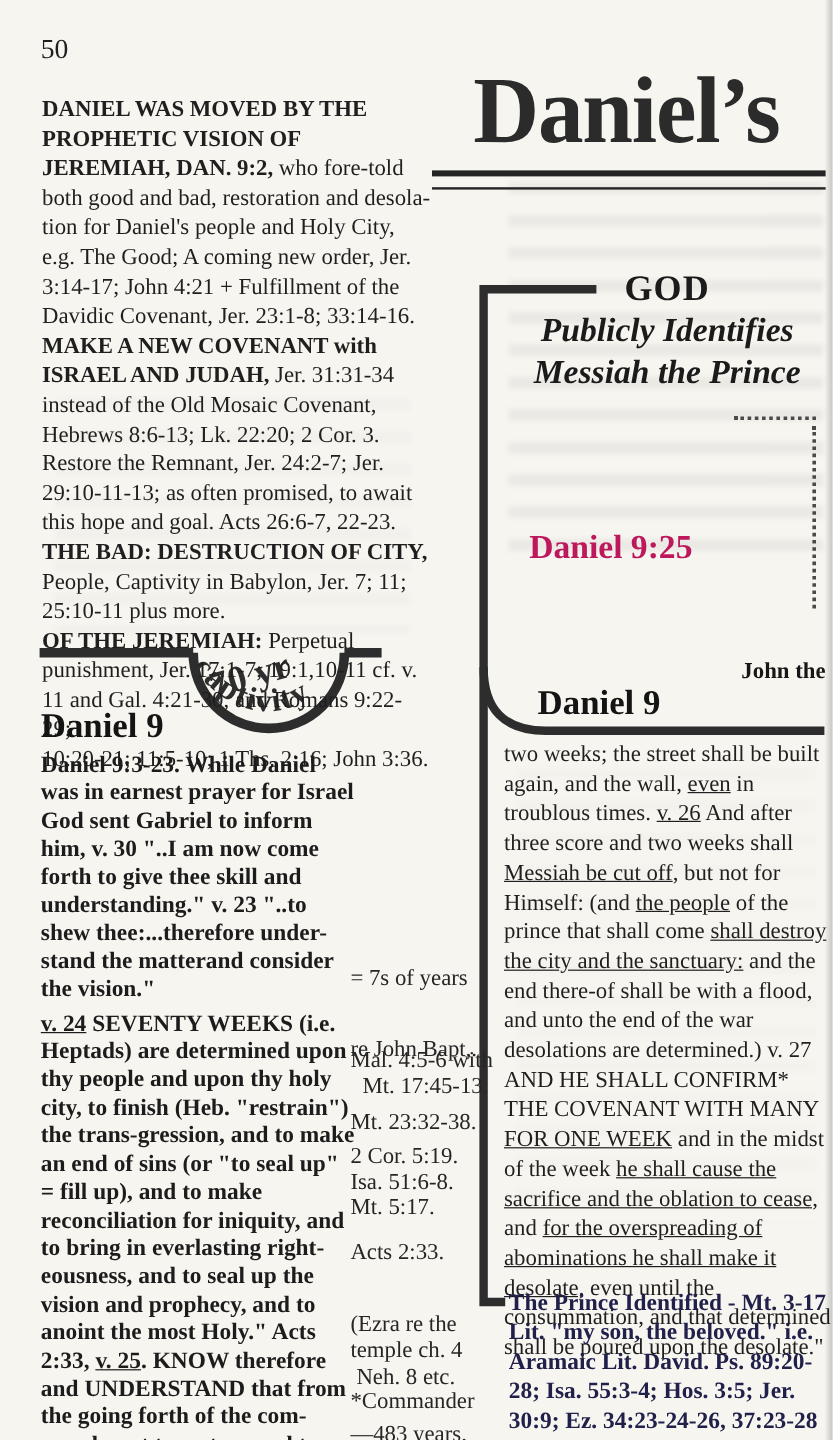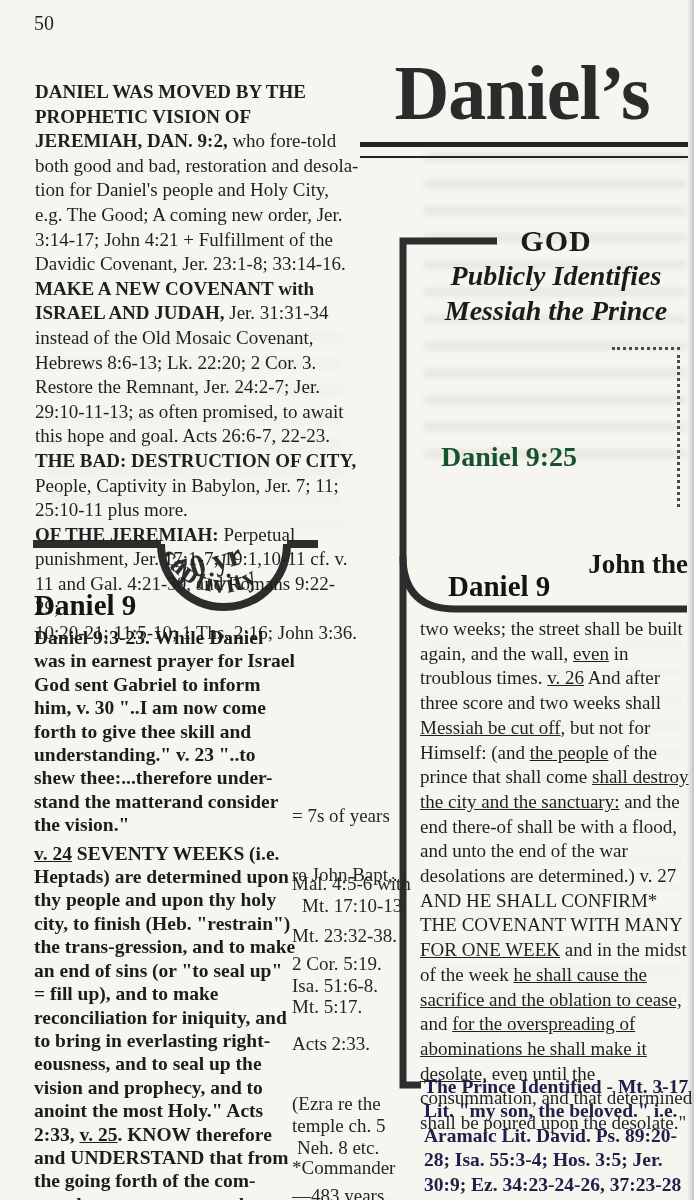--- a/index.html
+++ b/index.html
@@ -13,44 +13,44 @@
   
   .bleed{position:absolute; z-index:0; filter:blur(2px);
     background:repeating-linear-gradient(to bottom, rgba(110,110,110,.16) 0 10px, rgba(0,0,0,0) 10px 27px);}
   #bleed-a{left:424px; top:152px; width:262px; height:312px; opacity:.55;}
   #bleed-b{left:46px; top:332px; width:296px; height:196px; opacity:.22;}
   #bleed-c{left:430px; top:640px; width:250px; height:380px; opacity:.14;}
   #page-edge{right:0; top:0; width:7px; height:1200px; z-index:6;
     background:linear-gradient(to right, rgba(0,0,0,0), rgba(0,0,0,.20));}
   
   .txt{position:absolute; z-index:3;}
-  #page-number{left:34px; top:12px; font-size:20px;}
+  #page-number{left:34px; top:28px; font-size:23px;}
   #left-top{left:35px; top:80px; width:324px; font-size:19px; line-height:24.6px;}
   #left-top p{margin:0;}
   b{font-weight:bold;}
   .u{text-decoration:underline;}
   
   #masthead-title{left:352px; top:46px; width:340px; text-align:center;
     font-size:76px; font-weight:bold; letter-spacing:-1px; color:#2b2b2b;
     line-height:92px; transform:scaleY(1.04);}
   #masthead-rule{left:360px; top:142px; width:328px; height:9px; z-index:3;
     border-top:5px solid #252525; border-bottom:2px solid #252525;}
   
   #god-block{left:420px; top:224px; width:272px; text-align:center; color:#1b1b1b;}
   #god-line{font-size:30px; font-weight:bold; letter-spacing:1px; line-height:34px;}
   .god-it{font-size:28px; font-weight:bold; font-style:italic; line-height:35px;}
   #dotted-h{left:612px; top:347px; width:68px; height:0; border-top:3px dotted #4a4a4a; z-index:3;}
   #dotted-v{left:677px; top:355px; width:0; height:152px; border-left:3px dotted #4a4a4a; z-index:1;}
   
   #daniel925-heading{left:395px; top:441px; width:228px; text-align:center;
-    font-size:28px; font-weight:bold; color:#14532d;}
+    font-size:28px; font-weight:bold; color:#be185d;}
   #weeks-banner{left:287px; top:480px; width:400px; height:65px; z-index:2;
     background:#3b3b3b; border-radius:30px; color:#f4f4f4;
     font-size:29px; font-weight:bold; text-align:center; line-height:63px; letter-spacing:.5px;}
-  #john-the{left:548px; top:549px; width:140px; text-align:right; font-size:27px; font-weight:bold; color:#171717;}
+  #john-the{left:548px; top:549px; width:140px; text-align:right; font-size:19px; font-weight:bold; color:#171717;}
   #daniel9-right{left:448px; top:570px; font-size:29px; font-weight:bold; color:#141414;}
   
   #right-verse{left:420px; top:617px; width:273px; font-size:19px; line-height:24.7px;}
   
   #daniel9-left-heading{left:34px; top:589px; font-size:29px; font-weight:bold; color:#141414;}
   #daniel9-left-body{left:34px; top:626px; width:263px; font-size:19.5px; line-height:23.4px; font-weight:bold; color:#1c1c1c;}
   #daniel9-left-body p{margin:0 0 5px 0;}
   
   .midref{position:absolute; left:292px; z-index:3; font-size:19px; color:#262626; white-space:nowrap;}
   #ref-0{top:805px;text-align:center;} #ref-1{top:864px;} #ref-2{top:873px;} #ref-3{top:895px; left:302px;}
@@ -118,27 +118,27 @@
 
   <div class="txt" id="daniel9-left-heading">Daniel 9</div>
   <div class="txt" id="daniel9-left-body">
     <p>Daniel 9:3-23. While Daniel was in earnest prayer for Israel God sent Gabriel to inform him, v. 30 "..I am now come forth to give thee skill and understanding." v. 23 "..to shew thee:...therefore under-stand the matterand consider the vision."</p>
     <p><span class="u">v. 24</span><span> SEVENTY WEEKS (i.e. Heptads) are determined upon thy people and upon thy holy city, to finish (Heb. "restrain") the trans-gression, and to make an end of sins (or "to seal up" = fill up), and to make reconciliation for iniquity, and to bring in everlasting right-eousness, and to seal up the vision and prophecy, and to anoint the most Holy." Acts 2:33, </span><span class="u">v. 25</span><span>. KNOW therefore and UNDERSTAND that from the going forth of the com-mandment to restore and to build Jerusalem </span></p>
   </div>
 
   <div class="midref" id="ref-0">= 7s of years</div>
   <div class="midref" id="ref-1">re John Bapt,.</div>
   <div class="midref" id="ref-2">Mal. 4:5-6 with</div>
-  <div class="midref" id="ref-3">Mt. 17:10-13.</div>
+  <div class="midref" id="ref-3">Mt. 17:45-13.</div>
   <div class="midref" id="ref-4">Mt. 23:32-38.</div>
   <div class="midref" id="ref-5">2 Cor. 5:19.</div>
   <div class="midref" id="ref-6">Isa. 51:6-8.</div>
   <div class="midref" id="ref-7">Mt. 5:17.</div>
   <div class="midref" id="ref-8">Acts 2:33.</div>
   <div class="midref" id="ref-9">(Ezra re the</div>
-  <div class="midref" id="ref-10">temple ch. 5</div>
+  <div class="midref" id="ref-10">temple ch. 4</div>
   <div class="midref" id="ref-11">Neh. 8 etc.</div>
   <div class="midref" id="ref-12">*Commander</div>
   <div class="midref" id="ref-13">—483 years.</div>
 
   <div class="txt" id="prince-block">The Prince Identified - Mt. 3-17 Lit. "my son, the beloved." i.e. Aramaic Lit. David. Ps. 89:20-28; Isa. 55:3-4; Hos. 3:5; Jer. 30:9; Ez. 34:23-24-26, 37:23-28 all are Christ by this name</div>
 
 </div>
 
 </body></html>

